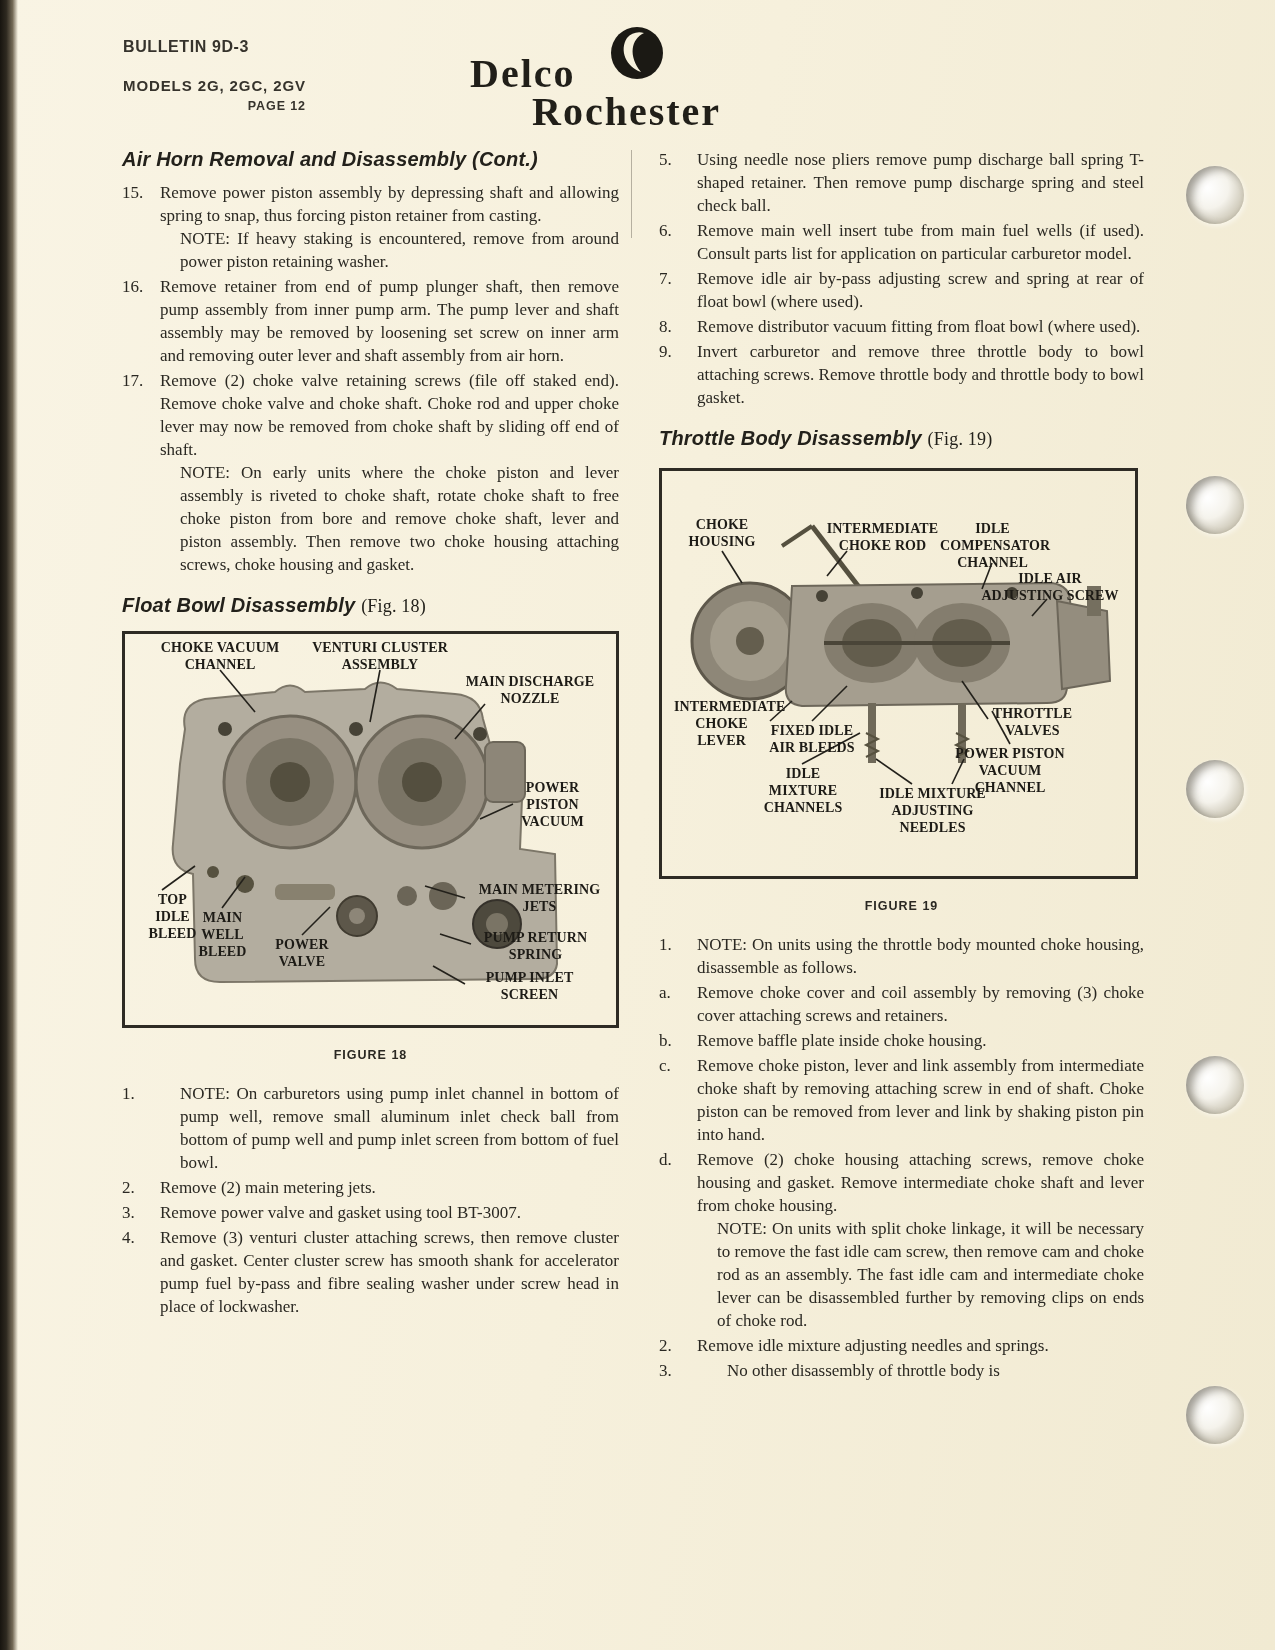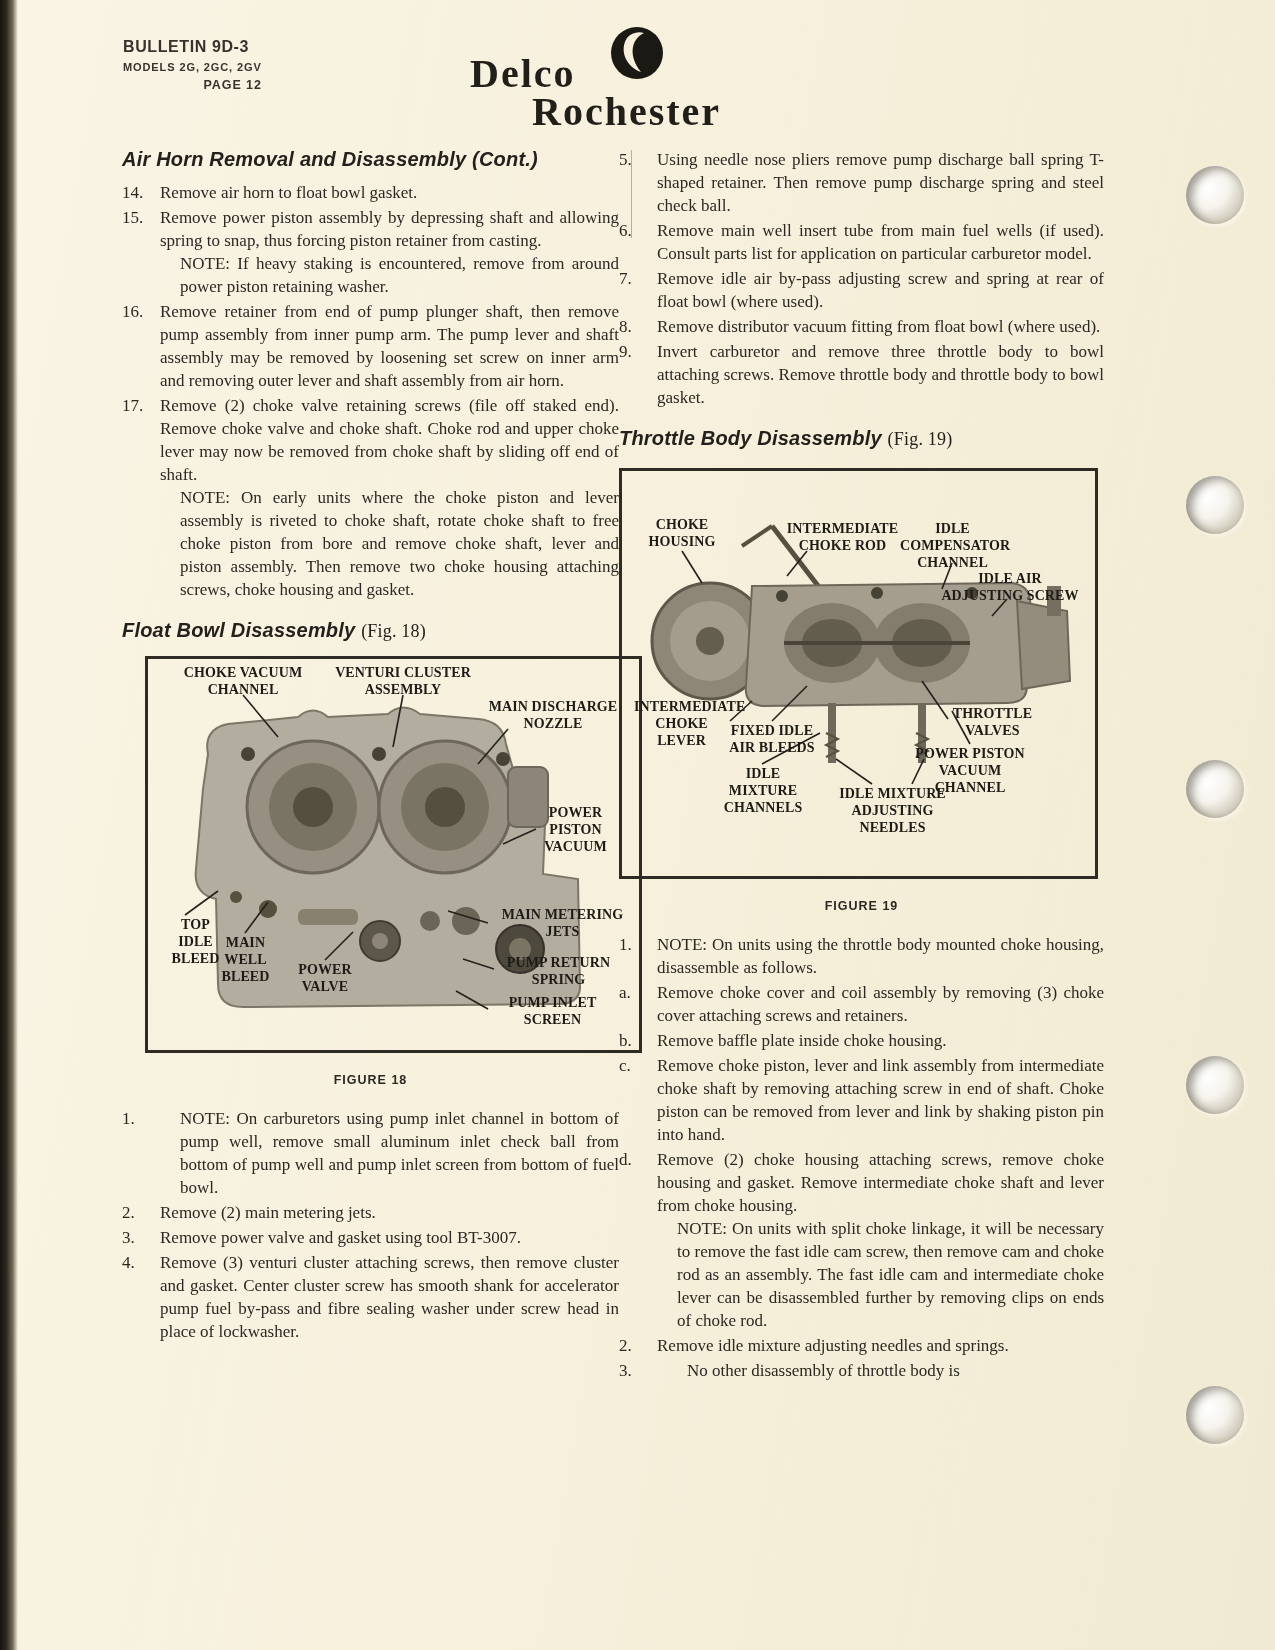--- a/index.html
+++ b/index.html
@@ -14,40 +14,40 @@
     position:absolute; left:0; top:0; width:18px; height:100%;
     background:linear-gradient(90deg,#17140f 0%,#2e2920 35%,#746a57 70%,rgba(116,106,87,0) 100%);
   }
   .hole {
     position:absolute; left:1186px; width:58px; height:58px; border-radius:50%;
     background:radial-gradient(circle at 38% 38%, #ffffff 0%, #f5f3ec 40%, #cfcaba 72%, #8f8a7b 100%);
     box-shadow:inset 6px 3px 9px rgba(55,50,40,.45), 2px 2px 5px rgba(255,255,255,.55);
   }
   .head-info { position:absolute; left:123px; top:38px; font-family:"Liberation Sans", sans-serif; color:#36332c; }
   .head-info .b1 { font-size:16px; font-weight:bold; letter-spacing:.6px; }
-  .head-info .b2 { font-size:11px; font-weight:bold; letter-spacing:.9px; margin-top:5px; }
+  .head-info .b2 { font-size:15px; font-weight:bold; letter-spacing:.9px; margin-top:21px; }
   .head-info .b3 { font-size:12.5px; font-weight:bold; letter-spacing:.9px; margin-top:5px;text-align:right; }
   .brand { position:absolute; left:470px; top:26px; width:340px; height:100px; font-weight:bold; color:#211f19; }
   .brand-delco { position:absolute; left:0; top:24px; font-size:40px; letter-spacing:2px; }
   .brand-emblem { position:absolute; left:140px; top:0; width:54px; height:54px; }
   .brand-rochester { position:absolute; left:62px; top:62px; font-size:40px; letter-spacing:2px; }
   .col-divider { position:absolute; left:631px; top:150px; width:1px; height:88px; background:rgba(60,55,45,.35); }
-  .content { position:absolute; left:122px; top:148px; width:1022px; display:flex; }
+  .content { position:absolute; left:122px; top:148px; width:1022px; display:flex; gap:40px; }
   .col-left { width:497px; }
   .col-right { width:485px; }
   .sec-head { font-family:"Liberation Sans", sans-serif; font-size:20px; font-weight:bold; font-style:italic; color:#23211b; margin:0 0 10px 0; letter-spacing:.2px; }
   .fig-ref { font-family:"Liberation Serif", serif; font-style:normal; font-weight:normal; font-size:18px; }
   .li { display:flex; margin-bottom:2px; }
   .num { width:38px; flex:none; font-size:17px; line-height:23px; }
   .li-body { flex:1; }
   .jt { font-size:17px; line-height:23px; text-align:justify; }
   .note { margin-left:20px; }
   .cont { margin-left:30px; text-align:left; }
   .fig-box { position:relative; border:3px solid #2e2b24; margin:14px 0 6px 0; background:transparent; }
-  .fig18 { width:497px; height:397px;margin-left:23px; }
+  .fig18 { width:497px; height:397px; }
   .fig19 { width:479px; height:411px; margin-top:18px; }
   .fig-photo { position:absolute; left:0; top:0; width:100%; height:100%; }
   .fig-label {
     position:absolute; font-family:Liberation Serif, serif; font-weight:bold;
     font-size:14px; line-height:1.2; text-align:center; white-space:pre-line; color:#1d1b16; letter-spacing:.1px;
   }
   .fig-caption {
     text-align:center; font-family:"Liberation Sans", sans-serif; font-weight:bold;
     font-size:12.5px; letter-spacing:1px; margin:20px 0 20px 0; color:#2a2822;
   }
@@ -84,26 +84,20 @@
 
   <div class="col-divider"></div>
 
   <div class="content">
 
     <div class="col-left">
       <h2 class="sec-head">
         <span>Air Horn Removal and Disassembly (Cont.)</span>
       </h2>
 
-      <div class="li">
-        <span class="num">14.</span>
-        <div class="li-body">
-          <p class="jt">Remove air horn to float bowl gasket.</p>
-        </div>
-      </div>
       <div class="li">
         <span class="num">15.</span>
         <div class="li-body">
           <p class="jt">Remove power piston assembly by depressing shaft and allowing spring to snap, thus forcing piston retainer from casting.</p>
           <p class="jt note">NOTE: If heavy staking is encountered, remove from around power piston retaining washer.</p>
         </div>
       </div>
       <div class="li">
         <span class="num">16.</span>
         <div class="li-body">

